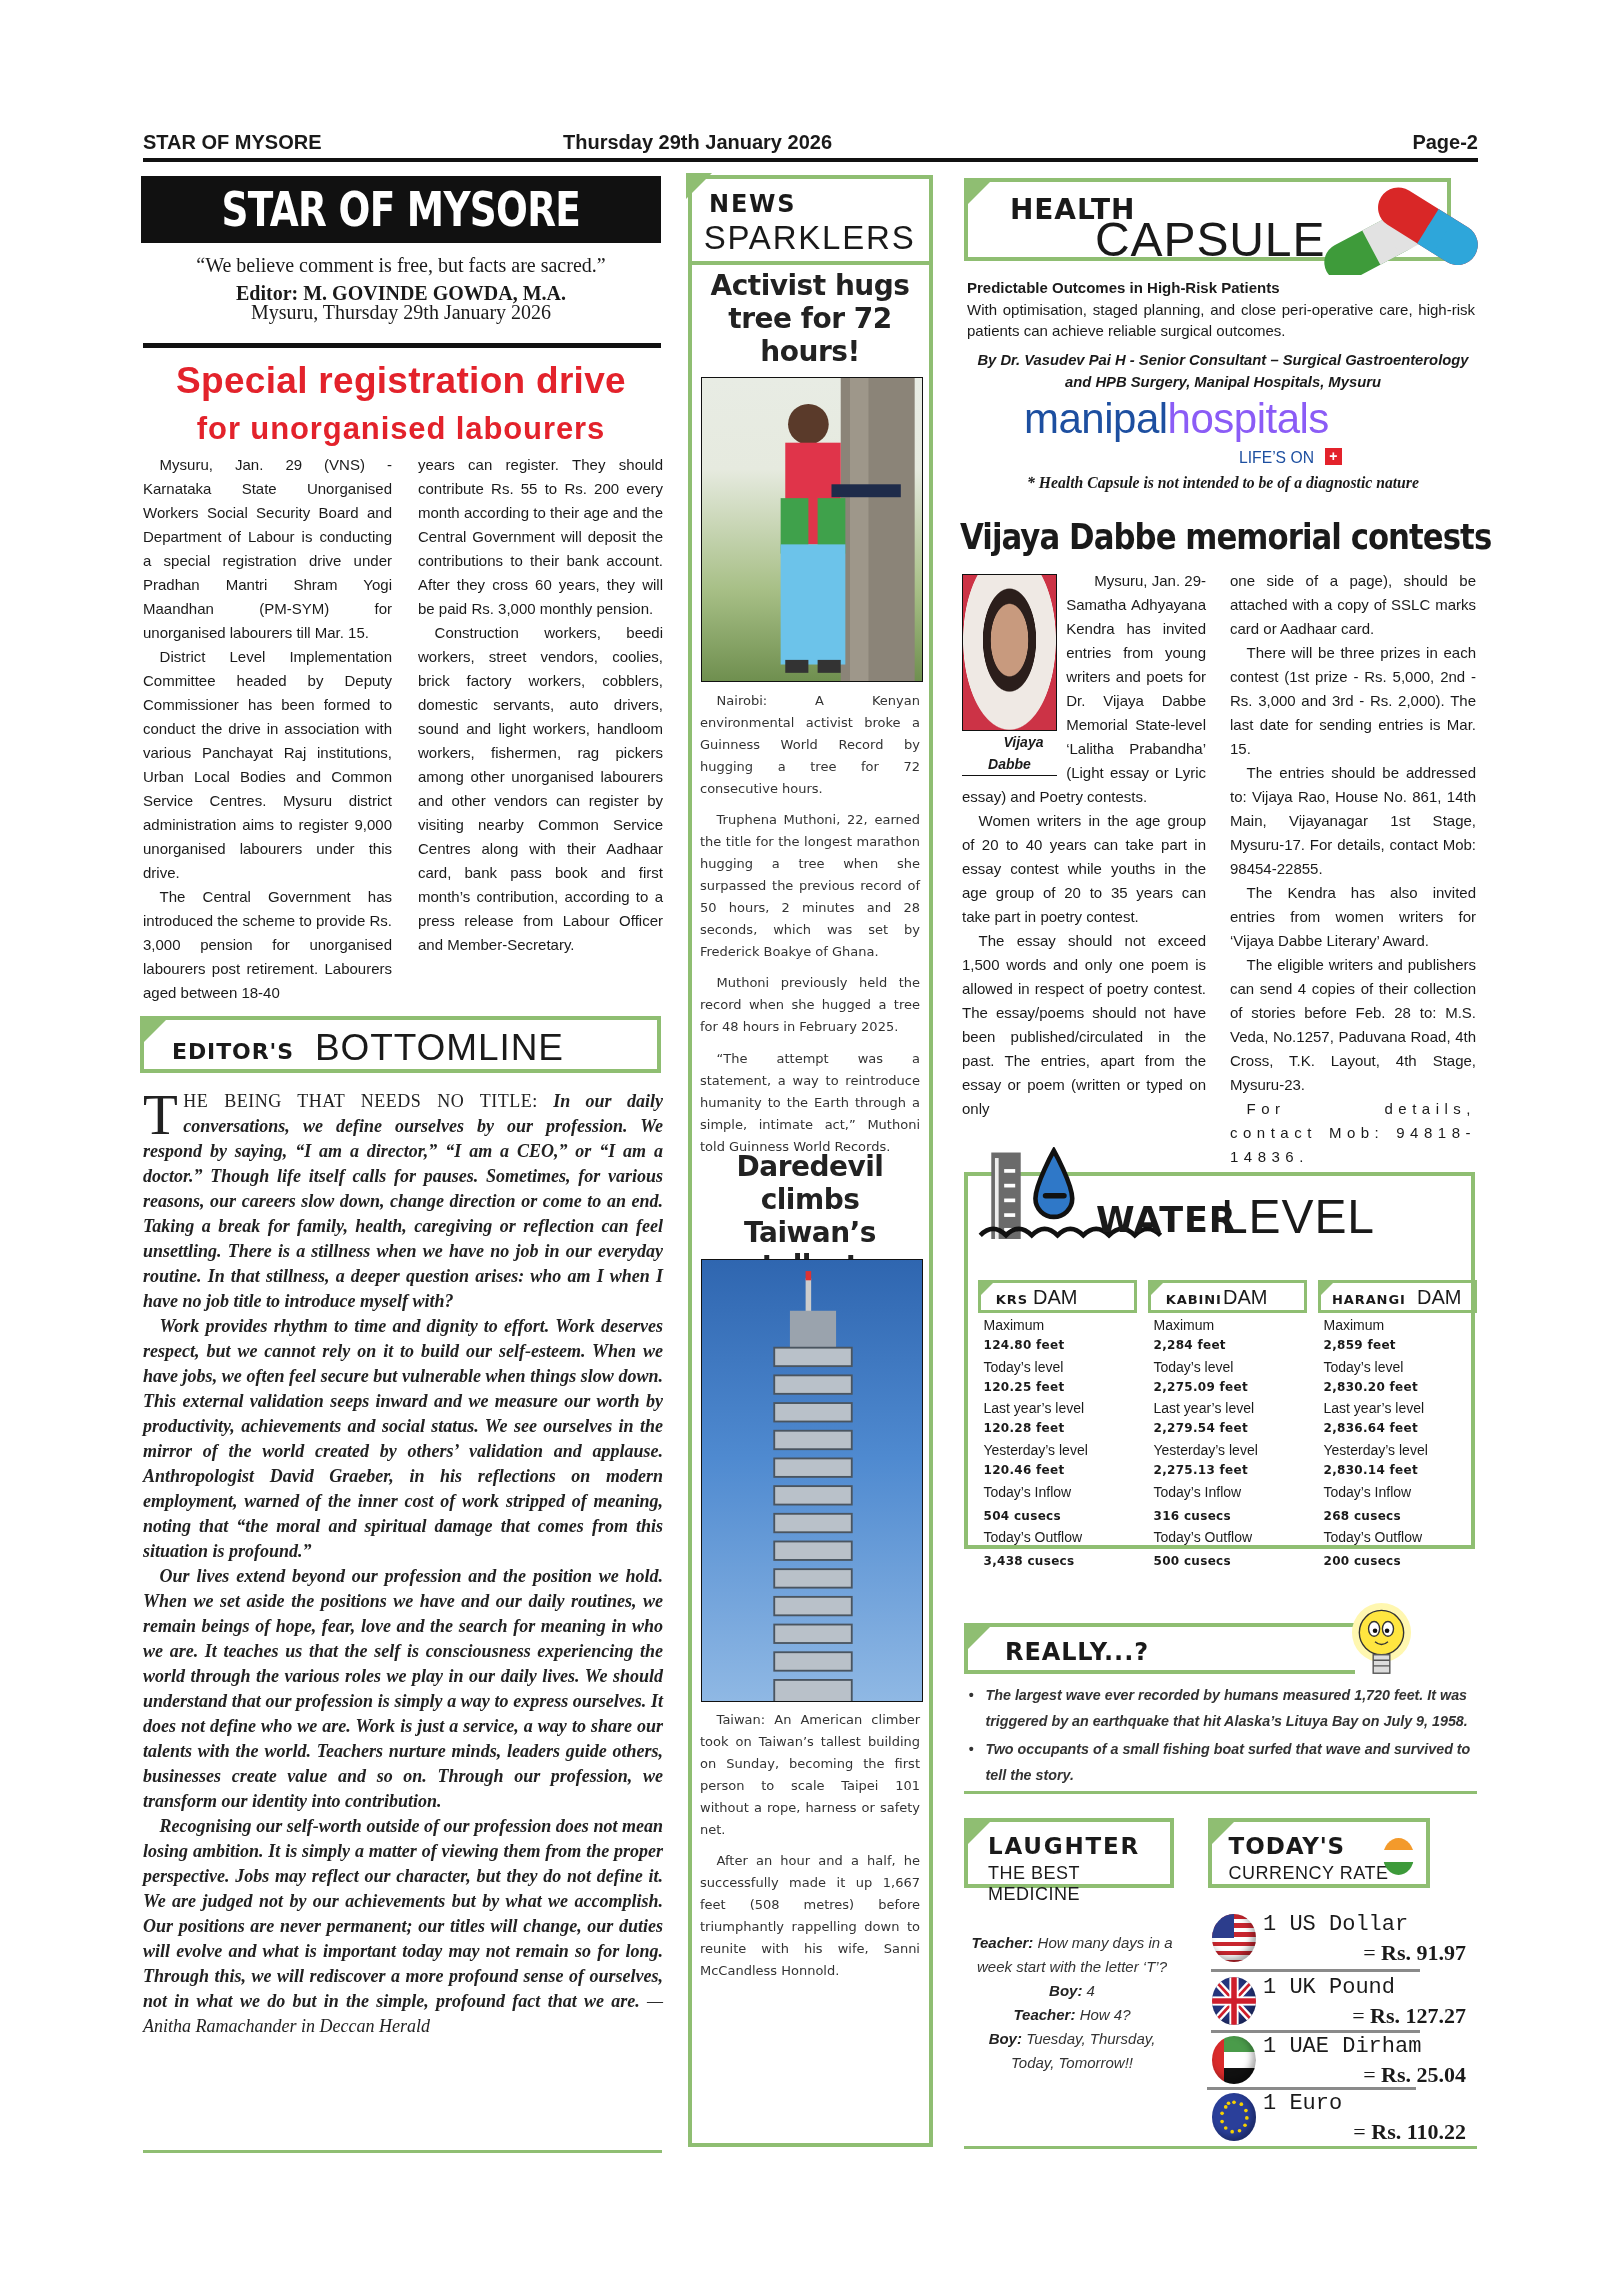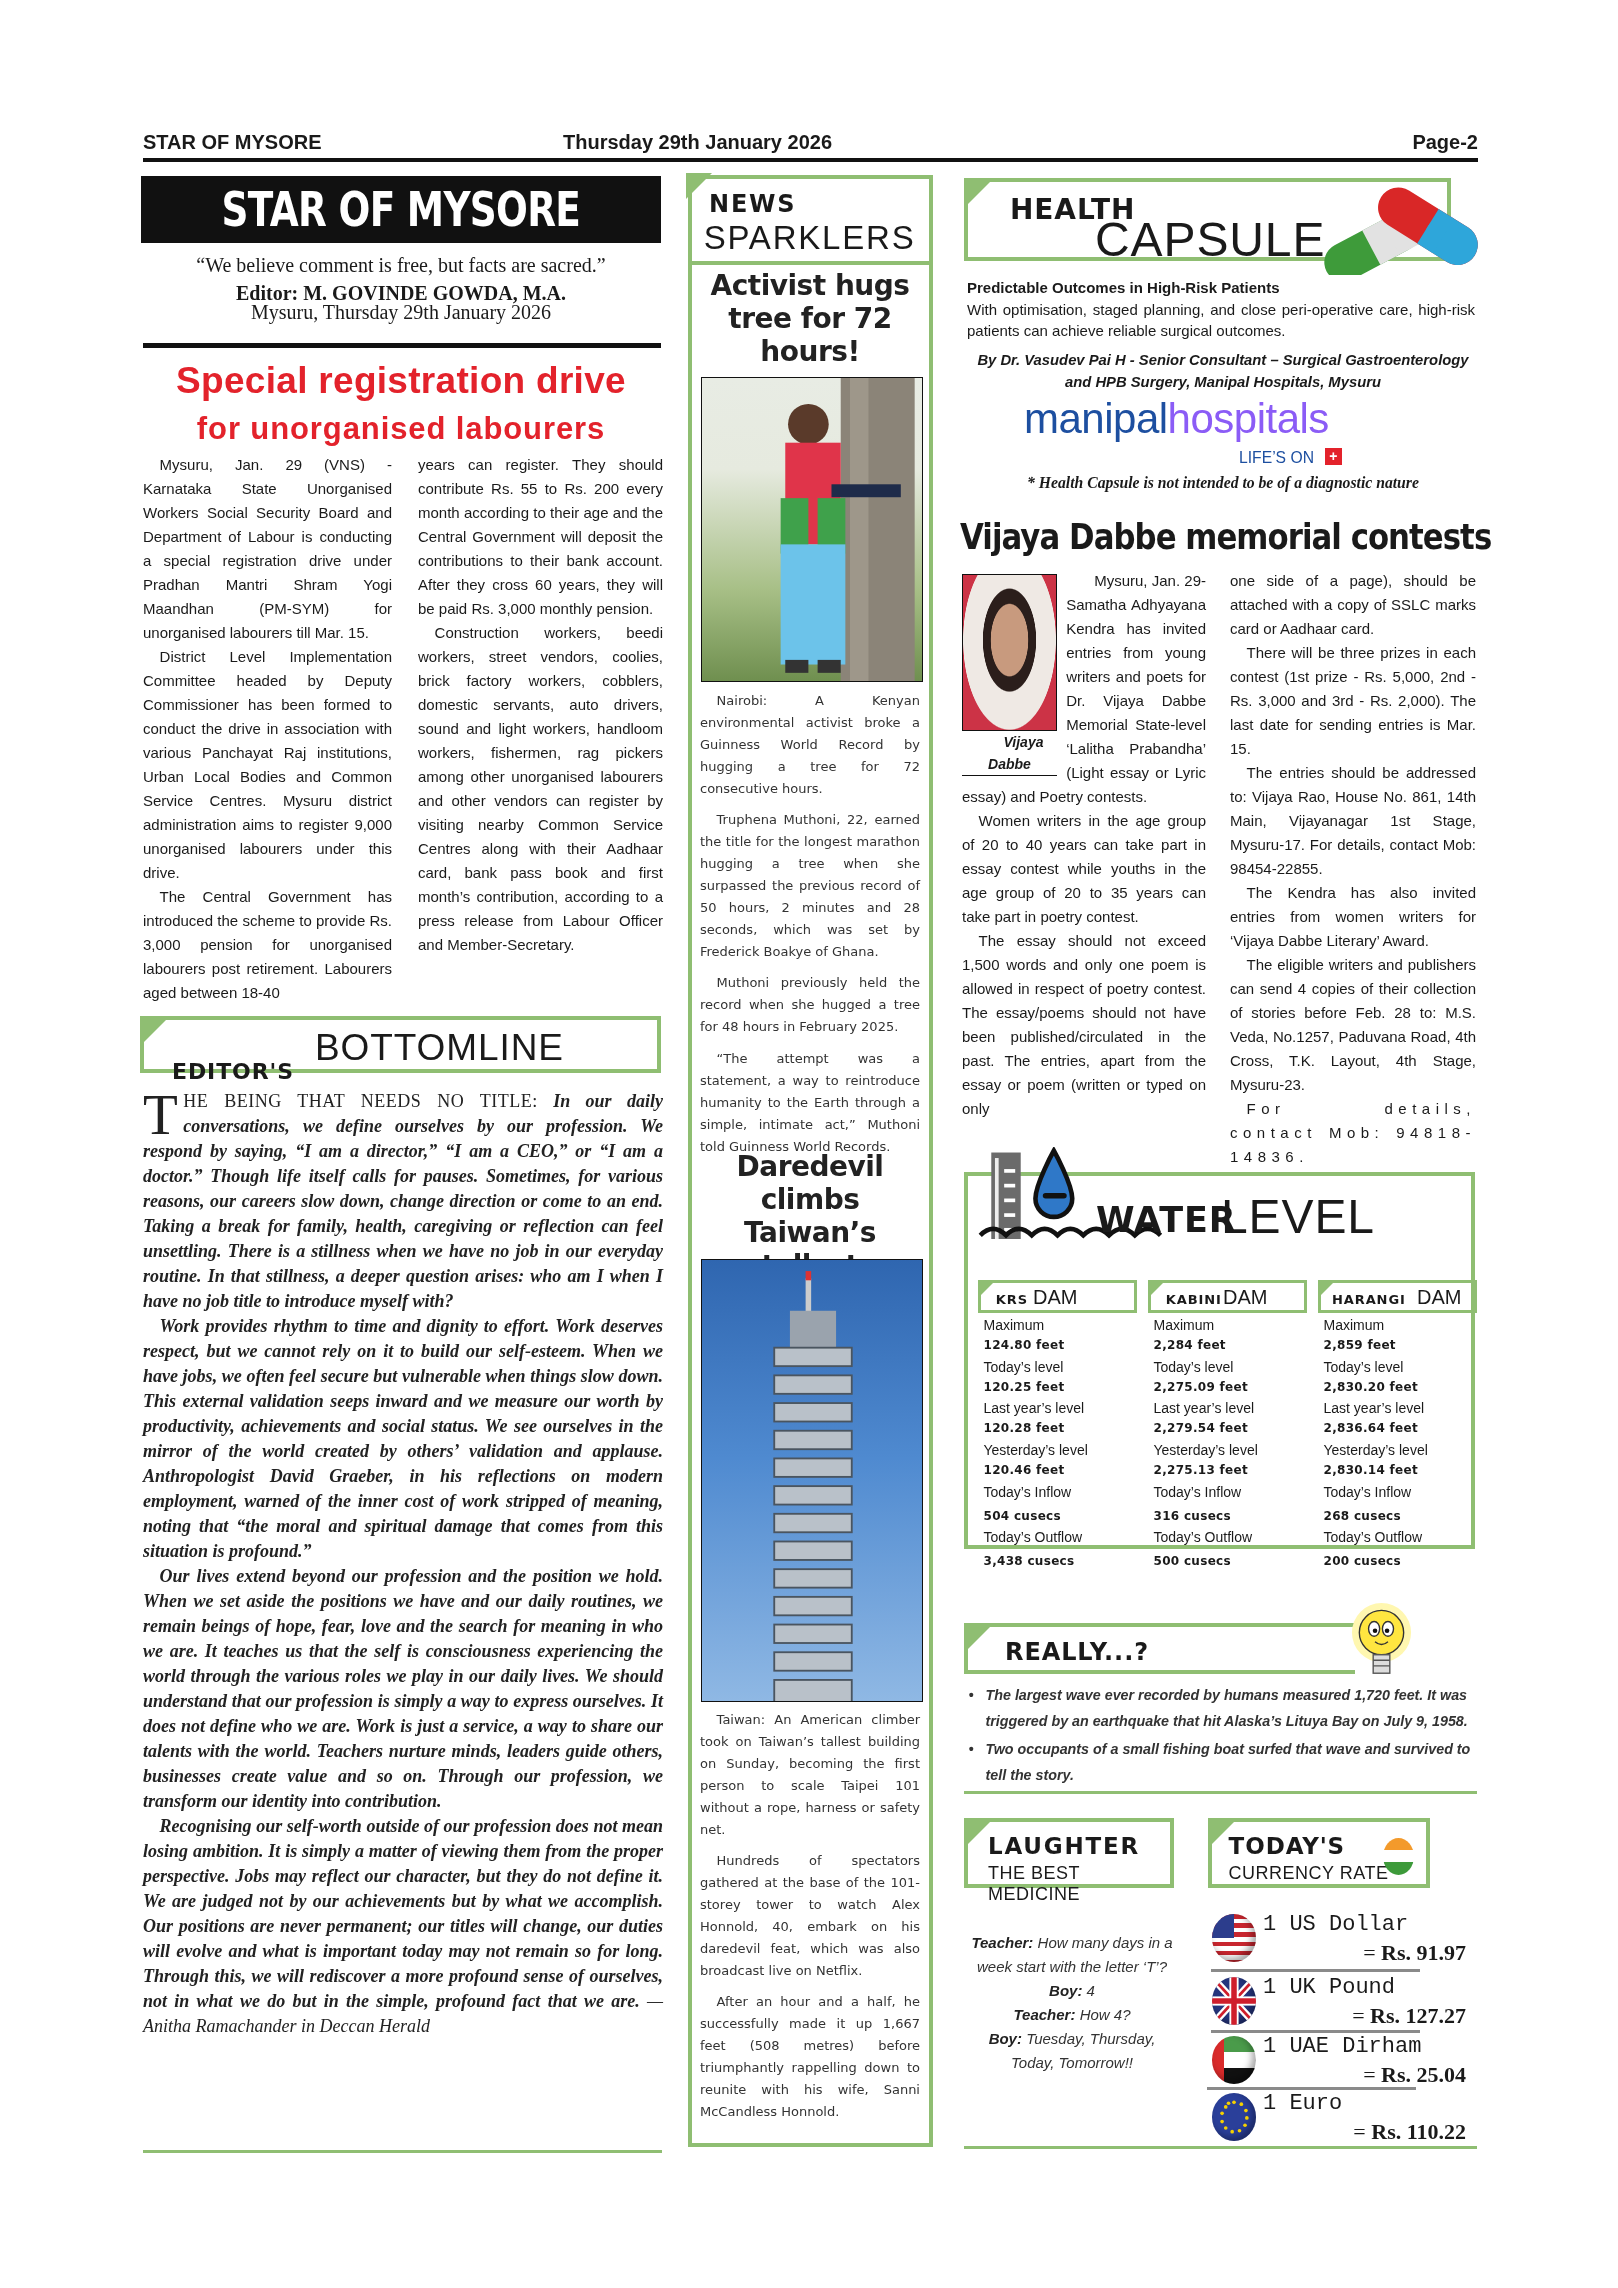--- a/index.html
+++ b/index.html
@@ -26,21 +26,21 @@
   
   #lead-h1 { left: 141px; top: 360px; width: 520px; text-align: center; color: #e3222b; font-weight: bold; font-size: 37px; letter-spacing: 0.3px; }
   #lead-h2 { left: 141px; top: 404px; width: 520px; text-align: center; color: #e3222b; font-weight: bold; font-size: 31px; letter-spacing: 0.9px; margin-top: 7px; }
   .col-text { font-size: 15px; line-height: 24px; text-align: justify; }
   .col-text p { text-indent: 16.6px; }
   #lead-c1 { left: 143px; top: 453px; width: 249px; }
   #lead-c2 { left: 418px; top: 453px; width: 245px; }
 
   
   #ebl-box { left: 140px; top: 1016px; width: 521px; height: 57px; border: 4.6px solid #8fbe72; }
-  #ebl-box .t1 { position: absolute; left: 28px; top: 18.5px; font-family: "DejaVu Sans", sans-serif; font-weight: 900; font-size: 22px; letter-spacing: 0.9px; margin-top: 20px; }
+  #ebl-box .t1 { position: absolute; left: 28px; top: 18.5px; font-family: "DejaVu Sans", sans-serif; font-weight: 900; font-size: 22px; letter-spacing: 0.9px; }
   #ebl-box .t2 { position: absolute; left: 171px; top: 7.4px; font-size: 37px; letter-spacing: 0.9px; }
   #ebl-text { left: 143px; top: 1089px; width: 520px; font-family: "Liberation Serif", serif; font-style: italic; font-weight: bold; font-size: 18px; line-height: 25px; text-align: justify; color: #222; }
   #ebl-text p { text-indent: 16.6px; }
   #ebl-text .lead { text-indent: 0; }
   #ebl-text .drop { float: left; font-family: "Liberation Serif", serif; font-style: normal; font-weight: normal; font-size: 57px; line-height: 48px; margin: 1.8px 5.5px 0 0; }
   #ebl-text .kicker { font-style: normal; font-weight: normal; letter-spacing: 0.5px; }
   #ebl-text .credit { font-weight: normal; }
   #ebl-rule { left: 143px; top: 2150px; width: 519px; height: 2.8px; background: #8fbe72; }
 
   
@@ -207,21 +207,20 @@
       <rect x="78" y="365" width="84" height="20"></rect>
       <rect x="78" y="395" width="84" height="20"></rect>
       <rect x="78" y="425" width="84" height="20"></rect>
       <rect x="78" y="455" width="84" height="25"></rect>
     </g>
     <rect x="112" y="12" width="6" height="10" fill="#d33"></rect>
   </svg>
 </div>
 <div id="ns-t2" class="ns-text">
   <p>Taiwan: An American climber took on Taiwan’s tallest building on Sunday, becoming the first person to scale Taipei 101 without a rope, harness or safety net.</p>
-  <p>Hundreds of spectators gathered at the base of the 101-storey tower to watch Alex Honnold, 40, embark on his daredevil feat, which was also broadcast live on Netflix.</p>
   <p>After an hour and a half, he successfully made it up 1,667 feet (508 metres) before triumphantly rappelling down to reunite with his wife, Sanni McCandless Honnold.</p>
 </div>
 
 <div id="hc-box" class="abs">
   <div class="corner"></div>
   <span class="t1">HEALTH</span>
   <span class="t2">CAPSULE</span>
 </div>
 <svg id="pill" class="abs" viewBox="0 0 200 100">
   <g transform="rotate(-28 70 70)">

